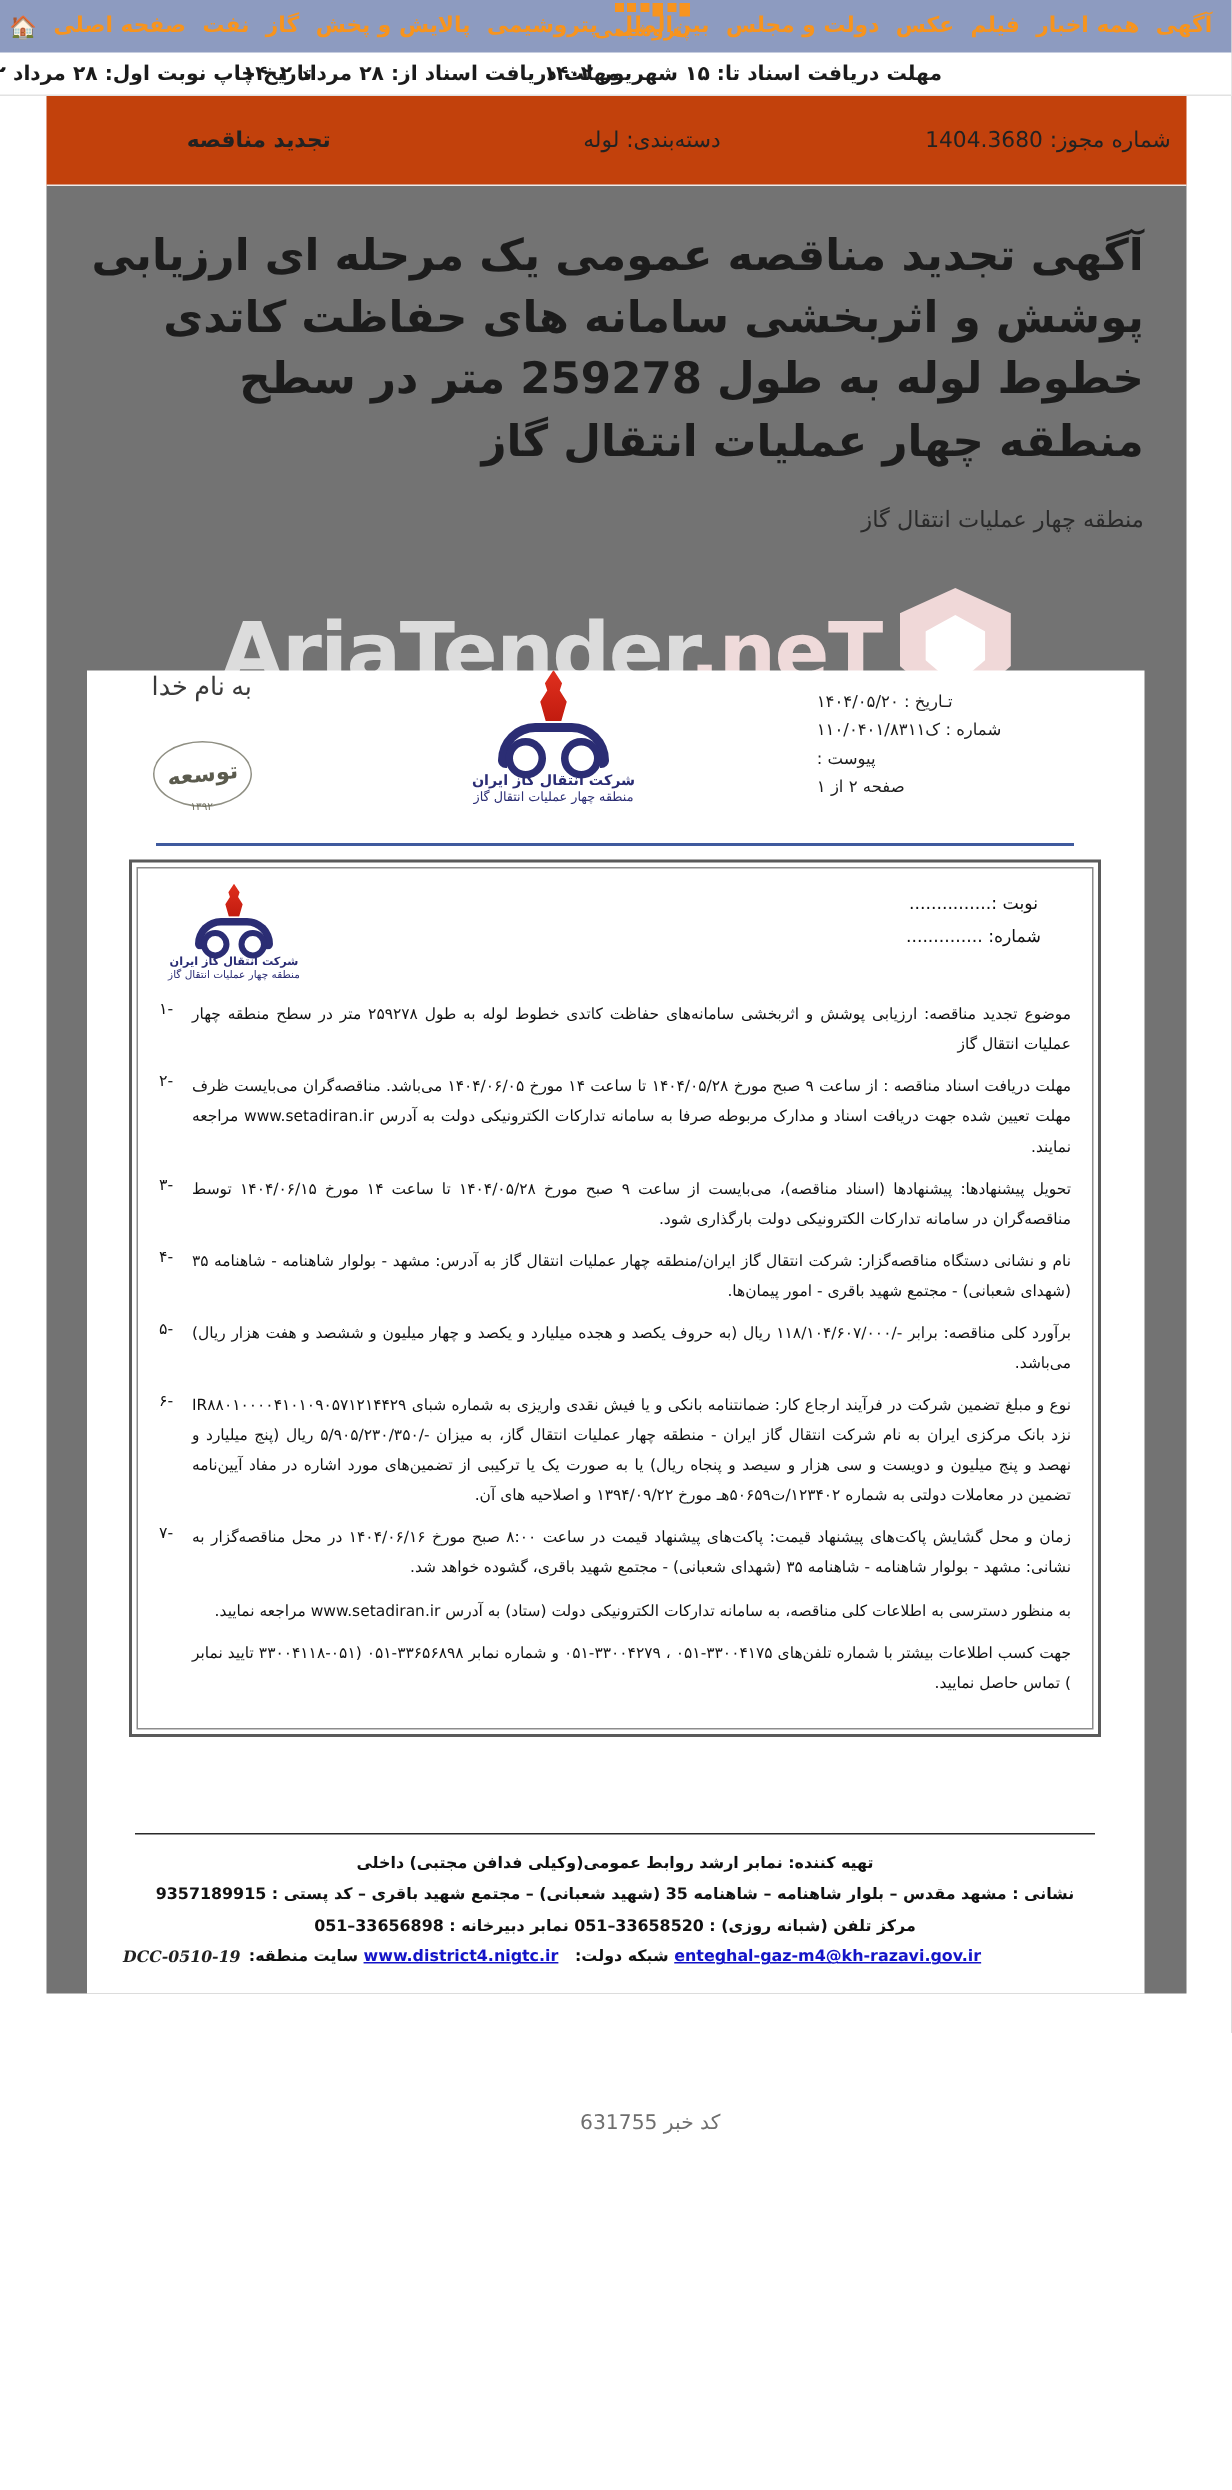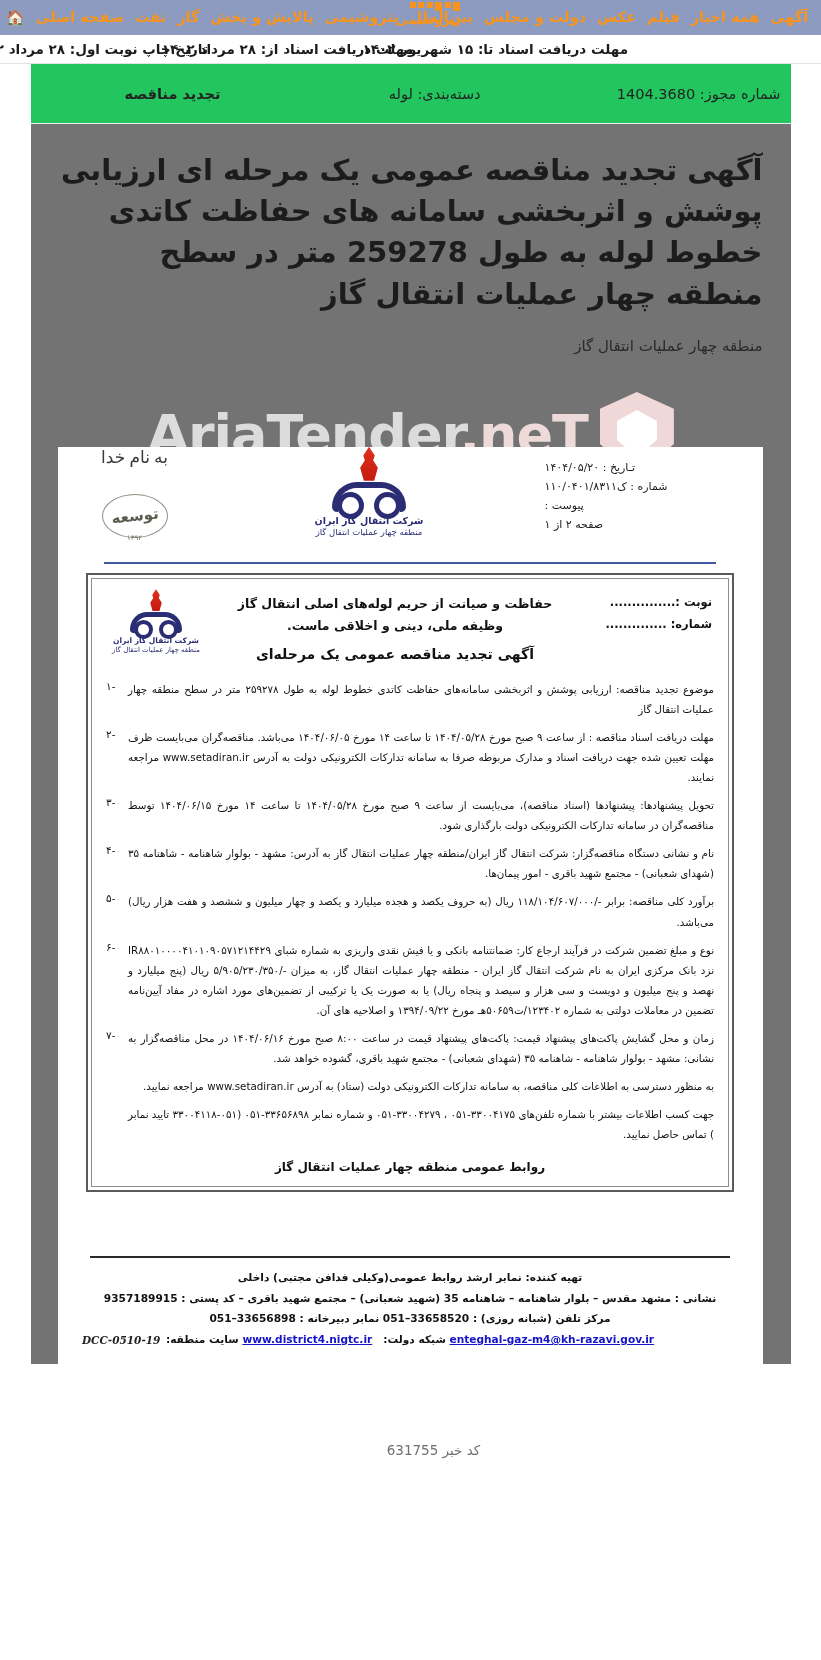--- a/index.html
+++ b/index.html
@@ -48,21 +48,21 @@
     font-weight:600;
   }
   .deadline-strip .seg:nth-child(1){ width:200px; }
   .deadline-strip .seg:nth-child(2){ width:205px; }
   .deadline-strip .seg:nth-child(3){ width:215px; }
   .deadline-strip .hl { font-weight:700; }
 
   
   .meta-row {
     width:760px; margin:0 auto; height:60px;
-    background:#22c55e;
+    background:#c2410c;
     display:flex; flex-direction:row-reverse; align-items:center;
     border-bottom:1px solid #ececec;
   }
   .meta-cell { font-size:14.5px; color:#222; white-space:nowrap; }
   .meta-cell.type { width:220px; padding-right:30px; font-weight:700; }
   .meta-cell.cat  { width:230px; }
   .meta-cell.permit { width:300px; }
 
   
   .content-card {
@@ -189,22 +189,22 @@
   .nh-center { flex:1; text-align:center; padding-top:4px; }
   .nh-center .l1, .nh-center .l2 {
     font-size:12.5px; font-weight:700; color:#111; line-height:1.75;
   }
   .nh-center .l3 {
     font-size:14px; font-weight:700; color:#111;
     margin-top:6px; line-height:1.7;
   }
   .nh-right { width:126px; padding-top:6px; }
   .nh-right div {
-    font-size:11.5px; font-weight:700; color:#111;
-    text-align:right; margin-bottom:8px; white-space:nowrap;
+    font-size:11.5px; font-weight:400; color:#111;
+    text-align:center; margin-bottom:8px; white-space:nowrap;
   }
 
   ol.items {
     list-style:none; margin:12px 2px 0 2px; padding:0;
   }
   ol.items > li {
     display:flex; flex-direction:row-reverse;
     align-items:flex-start; margin-bottom:8px;
   }
   .it-num {
@@ -337,25 +337,20 @@
     <div class="blue-rule"></div>
 
     <div class="notice">
       <div class="notice-head">
         <div class="nh-logo">
           <div class="flame"></div>
           <div class="nigc-ring"></div>
           <div class="nigc-caption">شرکت انتقال گاز ایران</div>
           <div class="nigc-caption2">منطقه چهار عملیات انتقال گاز</div>
         </div>
-        <div class="nh-center">
-          <div class="l1">حفاظت و صیانت از حریم لوله‌های اصلی انتقال گاز</div>
-          <div class="l2">وظیفه ملی، دینی و اخلاقی ماست.</div>
-          <div class="l3">آگهی تجدید مناقصه عمومی یک مرحله‌ای</div>
-        </div>
         <div class="nh-right">
           <div>نوبت :...............</div>
           <div>شماره: ..............</div>
         </div>
       </div>
 
       <ol class="items">
         <li>
           <span class="it-num">۱-</span>
           <span class="it-body">موضوع تجدید مناقصه: ارزیابی پوشش و اثربخشی سامانه‌های حفاظت کاتدی خطوط لوله به طول ۲۵۹۲۷۸ متر در سطح منطقه چهار عملیات انتقال گاز</span>
@@ -387,21 +382,20 @@
         <li>
           <span class="it-num"></span>
           <span class="it-body">به منظور دسترسی به اطلاعات کلی مناقصه، به سامانه تدارکات الکترونیکی دولت (ستاد) به آدرس www.setadiran.ir مراجعه نمایید.</span>
         </li>
         <li>
           <span class="it-num"></span>
           <span class="it-body">جهت کسب اطلاعات بیشتر با شماره تلفن‌های ۳۳۰۰۴۱۷۵-۰۵۱ ، ۳۳۰۰۴۲۷۹-۰۵۱ و شماره نمابر ۳۳۶۵۶۸۹۸-۰۵۱ (۰۵۱-۳۳۰۰۴۱۱۸ تایید نمابر ) تماس حاصل نمایید.</span>
         </li>
       </ol>
 
-      <div class="notice-sign">روابط عمومی منطقه چهار عملیات انتقال گاز</div>
     </div>
 
     <div class="scan-foot">
       <div class="foot-rule"></div>
       <div class="foot-lines">
         <div>تهیه کننده: نمابر ارشد روابط عمومی(وکیلی فدافن مجتبی)  داخلی</div>
         <div>نشانی : مشهد مقدس – بلوار شاهنامه – شاهنامه 35 (شهید شعبانی) – مجتمع شهید باقری – کد پستی : 9357189915</div>
         <div>مرکز تلفن (شبانه روزی) : 33658520–051  نمابر دبیرخانه : 33656898–051</div>
         <div class="foot-code">
           <span>سایت منطقه:</span>&nbsp;

